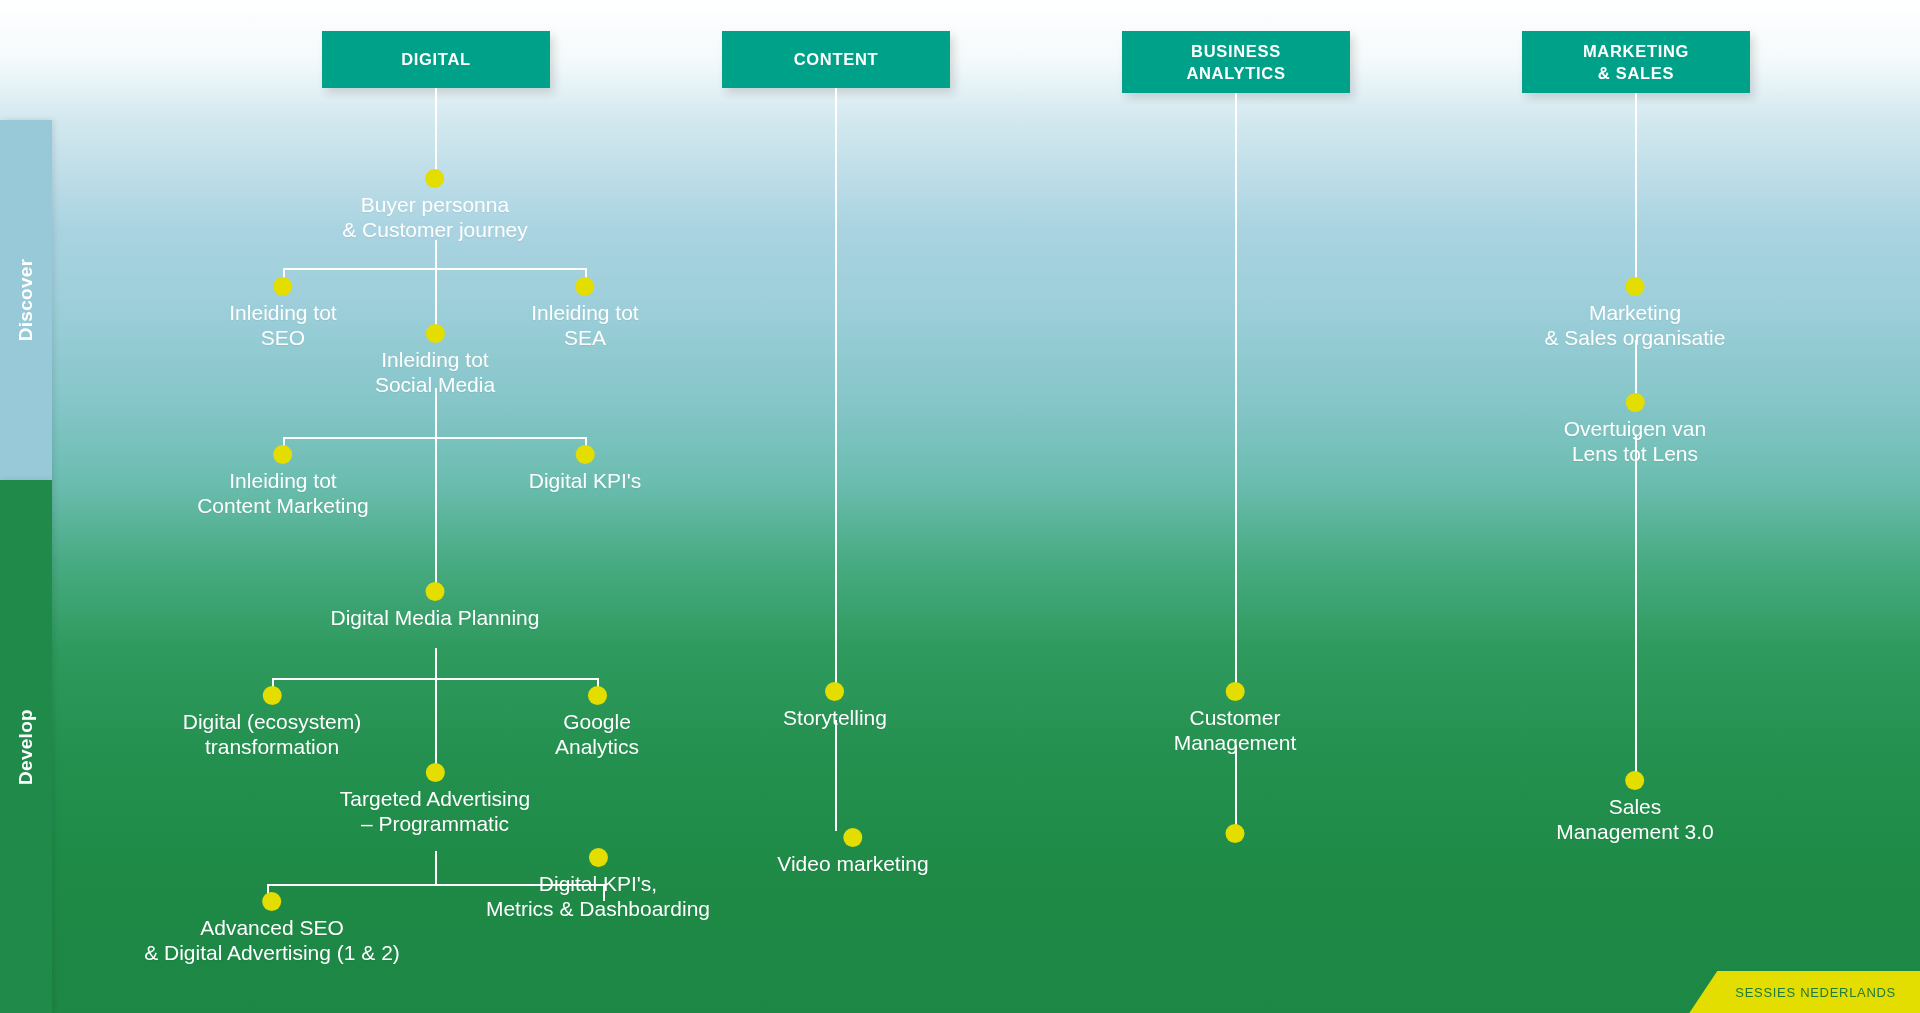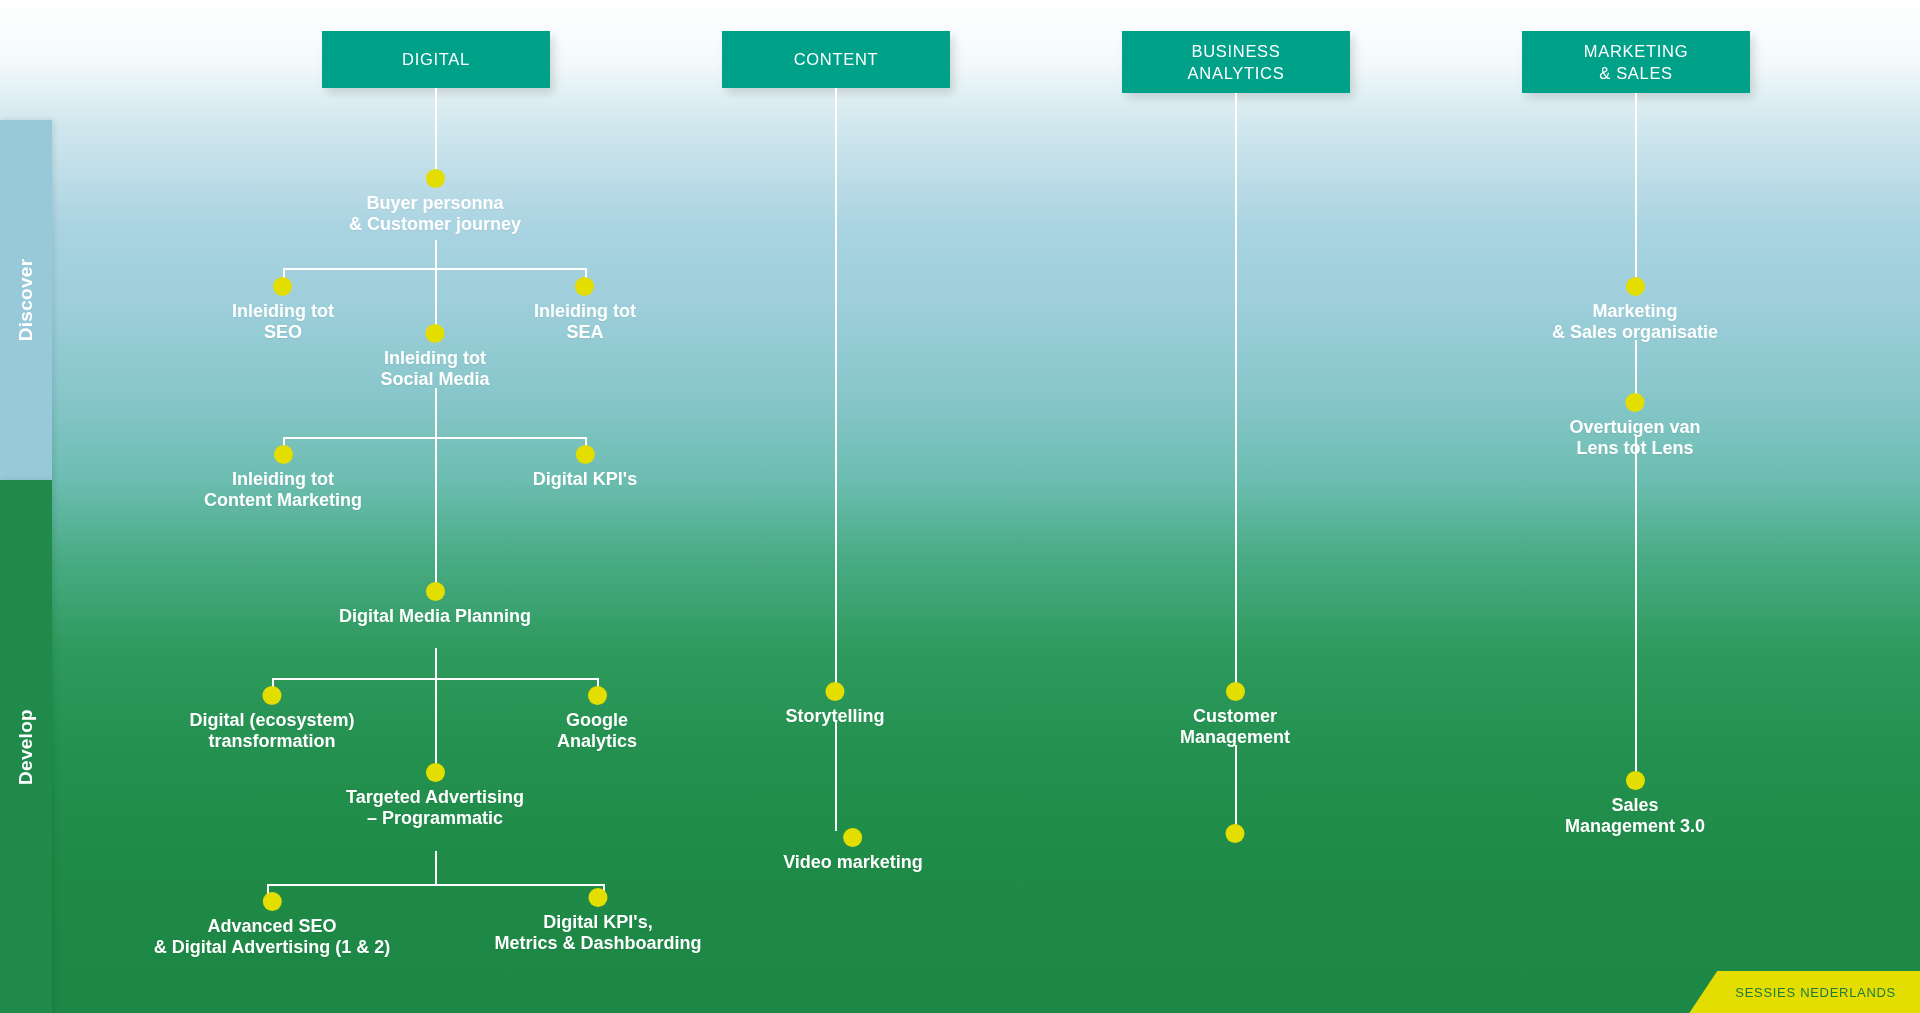--- a/index.html
+++ b/index.html
@@ -39,38 +39,38 @@
   #phase-discover{top:120px;height:360px;background:#98c9d9;}
   #phase-develop {top:480px;height:533px;background:#1f8a4a;}
 
   
   .colbox{
     position:absolute;
     background:#00a189;
     box-shadow:4px 5px 9px rgba(0,0,0,.14);
     display:flex;align-items:center;justify-content:center;
     text-align:center;
-    color:#ffffff;font-size:16.5px;font-weight:normal;letter-spacing:.7px;
+    color:#ffffff;font-size:16.5px;font-weight:bold;letter-spacing:.7px;
     line-height:1.35;
   }
 
   
   .vline{position:absolute;width:2px;background:#ffffff;}
   .hline{position:absolute;height:2px;background:#ffffff;}
 
   
   .node{position:absolute;transform:translateX(-50%);text-align:center;}
   .dot{
     width:19px;height:19px;border-radius:50%;
     background:#e3dd00;margin:0 auto;
     position:relative;z-index:3;
   }
   .node .txt{
-    margin-top:5px;color:#ffffff;font-size:18px;line-height:1.18;
-    white-space:nowrap;font-weight:bold;
+    margin-top:5px;color:#ffffff;font-size:21px;line-height:1.18;
+    white-space:nowrap;font-weight:normal;
     text-shadow:0 1px 1px rgba(0,0,0,.06);
   }
 
   
   #badge{
     position:absolute;right:0;bottom:0;height:42px;
     background:#e3dd00;
     display:flex;align-items:center;
     padding:0 24px 0 46px;
     clip-path:polygon(28px 0,100% 0,100% 100%,0 100%);
@@ -232,21 +232,21 @@
   </div>
 
   <div class="node" style="left:272px;top:892px;">
     <div class="dot"></div>
     <div class="txt">
       <div>Advanced SEO</div>
       <div>&amp; Digital Advertising (1 &amp; 2)</div>
     </div>
   </div>
 
-  <div class="node" style="left:598px;top:888px;">
+  <div class="node" style="left:598px;top:848px;">
     <div class="dot"></div>
     <div class="txt">
       <div>Digital KPI's,</div>
       <div>Metrics &amp; Dashboarding</div>
     </div>
   </div>
 
   <div class="node" style="left:835px;top:682px;">
     <div class="dot"></div>
     <div class="txt">

